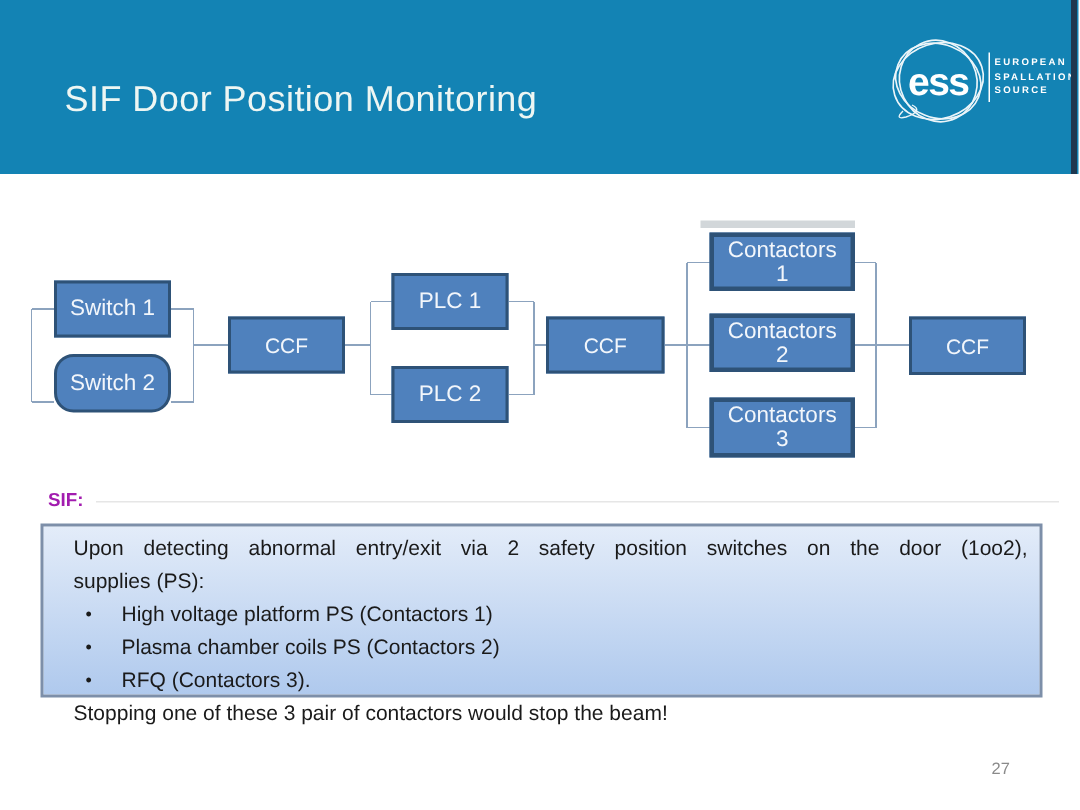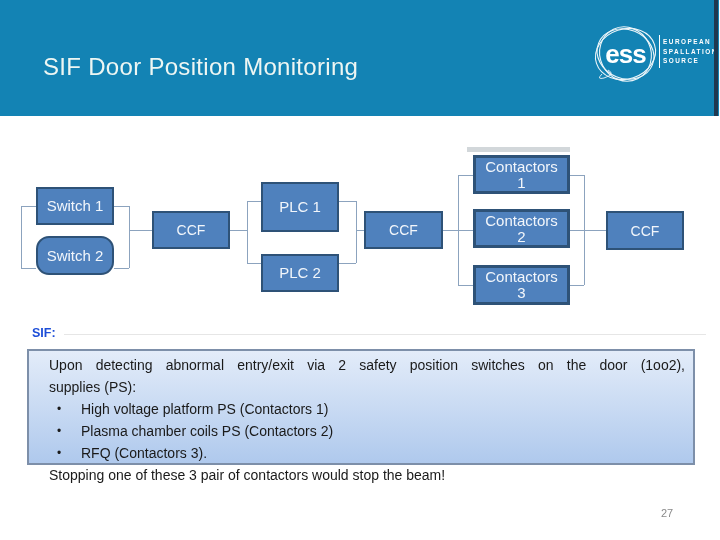--- a/index.html
+++ b/index.html
@@ -42,21 +42,21 @@
     border:2px solid var(--box-border);color:var(--box-text);
     display:flex;flex-direction:column;align-items:center;justify-content:center;
     font-size:15px;line-height:16px;text-align:right;}
   .dbox.ccf{font-size:14px;}
   .dbox.cont{border-width:3px;}
   .artifact-bar{position:absolute;left:467px;top:147px;width:103px;height:5px;
     background:var(--artifact-gray);}
 
   
   .sif-heading{position:absolute;left:32px;top:326px;font-size:12.5px;font-weight:bold;
-    color:#1d4ed8;}
+    color:#a21caf;}
   .sif-rule{position:absolute;left:64px;top:334px;width:642px;height:1px;
     background:var(--rule-gray);opacity:.75;}
   .textbox{position:absolute;left:27px;top:349px;width:668px;height:116px;box-sizing:border-box;
     border:2px solid var(--textbox-border);
     background:linear-gradient(to bottom,var(--textbox-bg-top),var(--textbox-bg-bottom));
     padding:3px 8px 0 20px;color:var(--body-text);font-size:14px;line-height:22px;}
   .pline{white-space:nowrap;}
   .pline.jl{white-space:normal;text-align:justify;text-align-last:justify;}
   .bline{display:flex;}
   .bdot{width:14px;padding-left:8px;flex:none;font-size:12px;}
@@ -120,24 +120,24 @@
 
   <div class="dbox" style="left: 36px; top: 187px; width: 78px; height: 38px;">
         <span>Switch 1</span>
       </div>
       <div class="dbox" style="left: 36px; top: 236px; width: 78px; height: 39px; border-radius: 13px;">
         <span>Switch 2</span>
       </div>
       <div class="dbox ccf" style="left: 152px; top: 211px; width: 78px; height: 38px;">
         <span>CCF</span>
       </div>
-      <div class="dbox" style="left: 261px; top: 182px; width: 78px; height: 50px;">
+      <div class="dbox" style="left: 261px; top: 182px; width: 78px; height: 38px;">
         <span>PLC 1</span>
       </div>
-      <div class="dbox" style="left: 261px; top: 244px; width: 78px; height: 38px; margin-top: 10px;">
+      <div class="dbox" style="left: 261px; top: 244px; width: 78px; height: 38px;">
         <span>PLC 2</span>
       </div>
       <div class="dbox ccf" style="left: 364px; top: 211px; width: 79px; height: 38px;">
         <span>CCF</span>
       </div>
       <div class="dbox cont" style="left: 473px; top: 155px; width: 97px; height: 39px;">
         <span>Contactors</span>
         <span>1</span>
       </div>
       <div class="dbox cont" style="left: 473px; top: 209px; width: 97px; height: 39px;">

